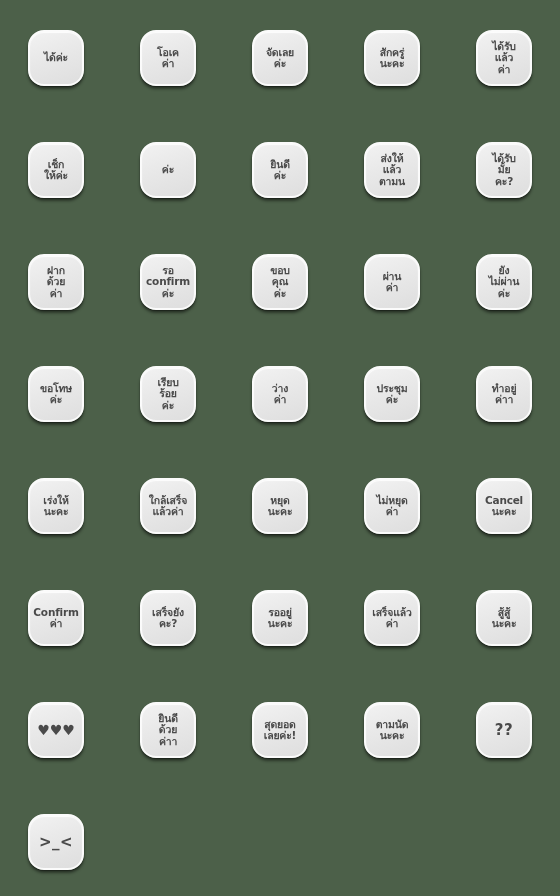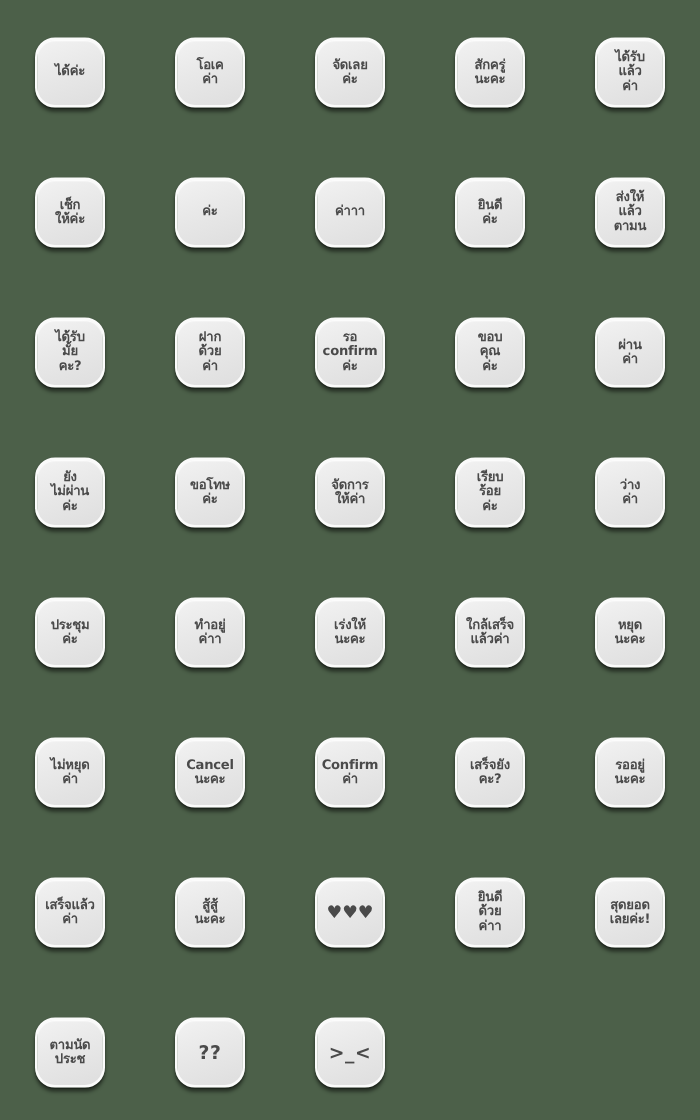--- a/index.html
+++ b/index.html
@@ -111,25 +111,20 @@
 ให้ค่ะ</span>
       </div>
     </div>
     <div class="cell">
       <div class="sticker">
         <span class="sticker-label">ค่ะ</span>
       </div>
     </div>
     <div class="cell">
       <div class="sticker">
-        <span class="sticker-label">ค่าาา</span>
-      </div>
-    </div>
-    <div class="cell">
-      <div class="sticker">
         <span class="sticker-label">ยินดี
 ค่ะ</span>
       </div>
     </div>
     <div class="cell">
       <div class="sticker">
         <span class="sticker-label">ส่งให้
 แล้ว
 ตามน</span>
       </div>
@@ -176,26 +171,20 @@
       </div>
     </div>
     <div class="cell">
       <div class="sticker">
         <span class="sticker-label">ขอโทษ
 ค่ะ</span>
       </div>
     </div>
     <div class="cell">
       <div class="sticker">
-        <span class="sticker-label">จัดการ
-ให้ค่า</span>
-      </div>
-    </div>
-    <div class="cell">
-      <div class="sticker">
         <span class="sticker-label">เรียบ
 ร้อย
 ค่ะ</span>
       </div>
     </div>
     <div class="cell">
       <div class="sticker">
         <span class="sticker-label">ว่าง
 ค่า</span>
       </div>
@@ -286,21 +275,21 @@
     </div>
     <div class="cell">
       <div class="sticker">
         <span class="sticker-label">สุดยอด
 เลยค่ะ!</span>
       </div>
     </div>
     <div class="cell">
       <div class="sticker">
         <span class="sticker-label">ตามนัด
-ประช</span>
+นะคะ</span>
       </div>
     </div>
     <div class="cell">
       <div class="sticker">
         <span class="sticker-label symbol">??</span>
       </div>
     </div>
     <div class="cell">
       <div class="sticker">
         <span class="sticker-label symbol">&gt;_&lt;</span>

